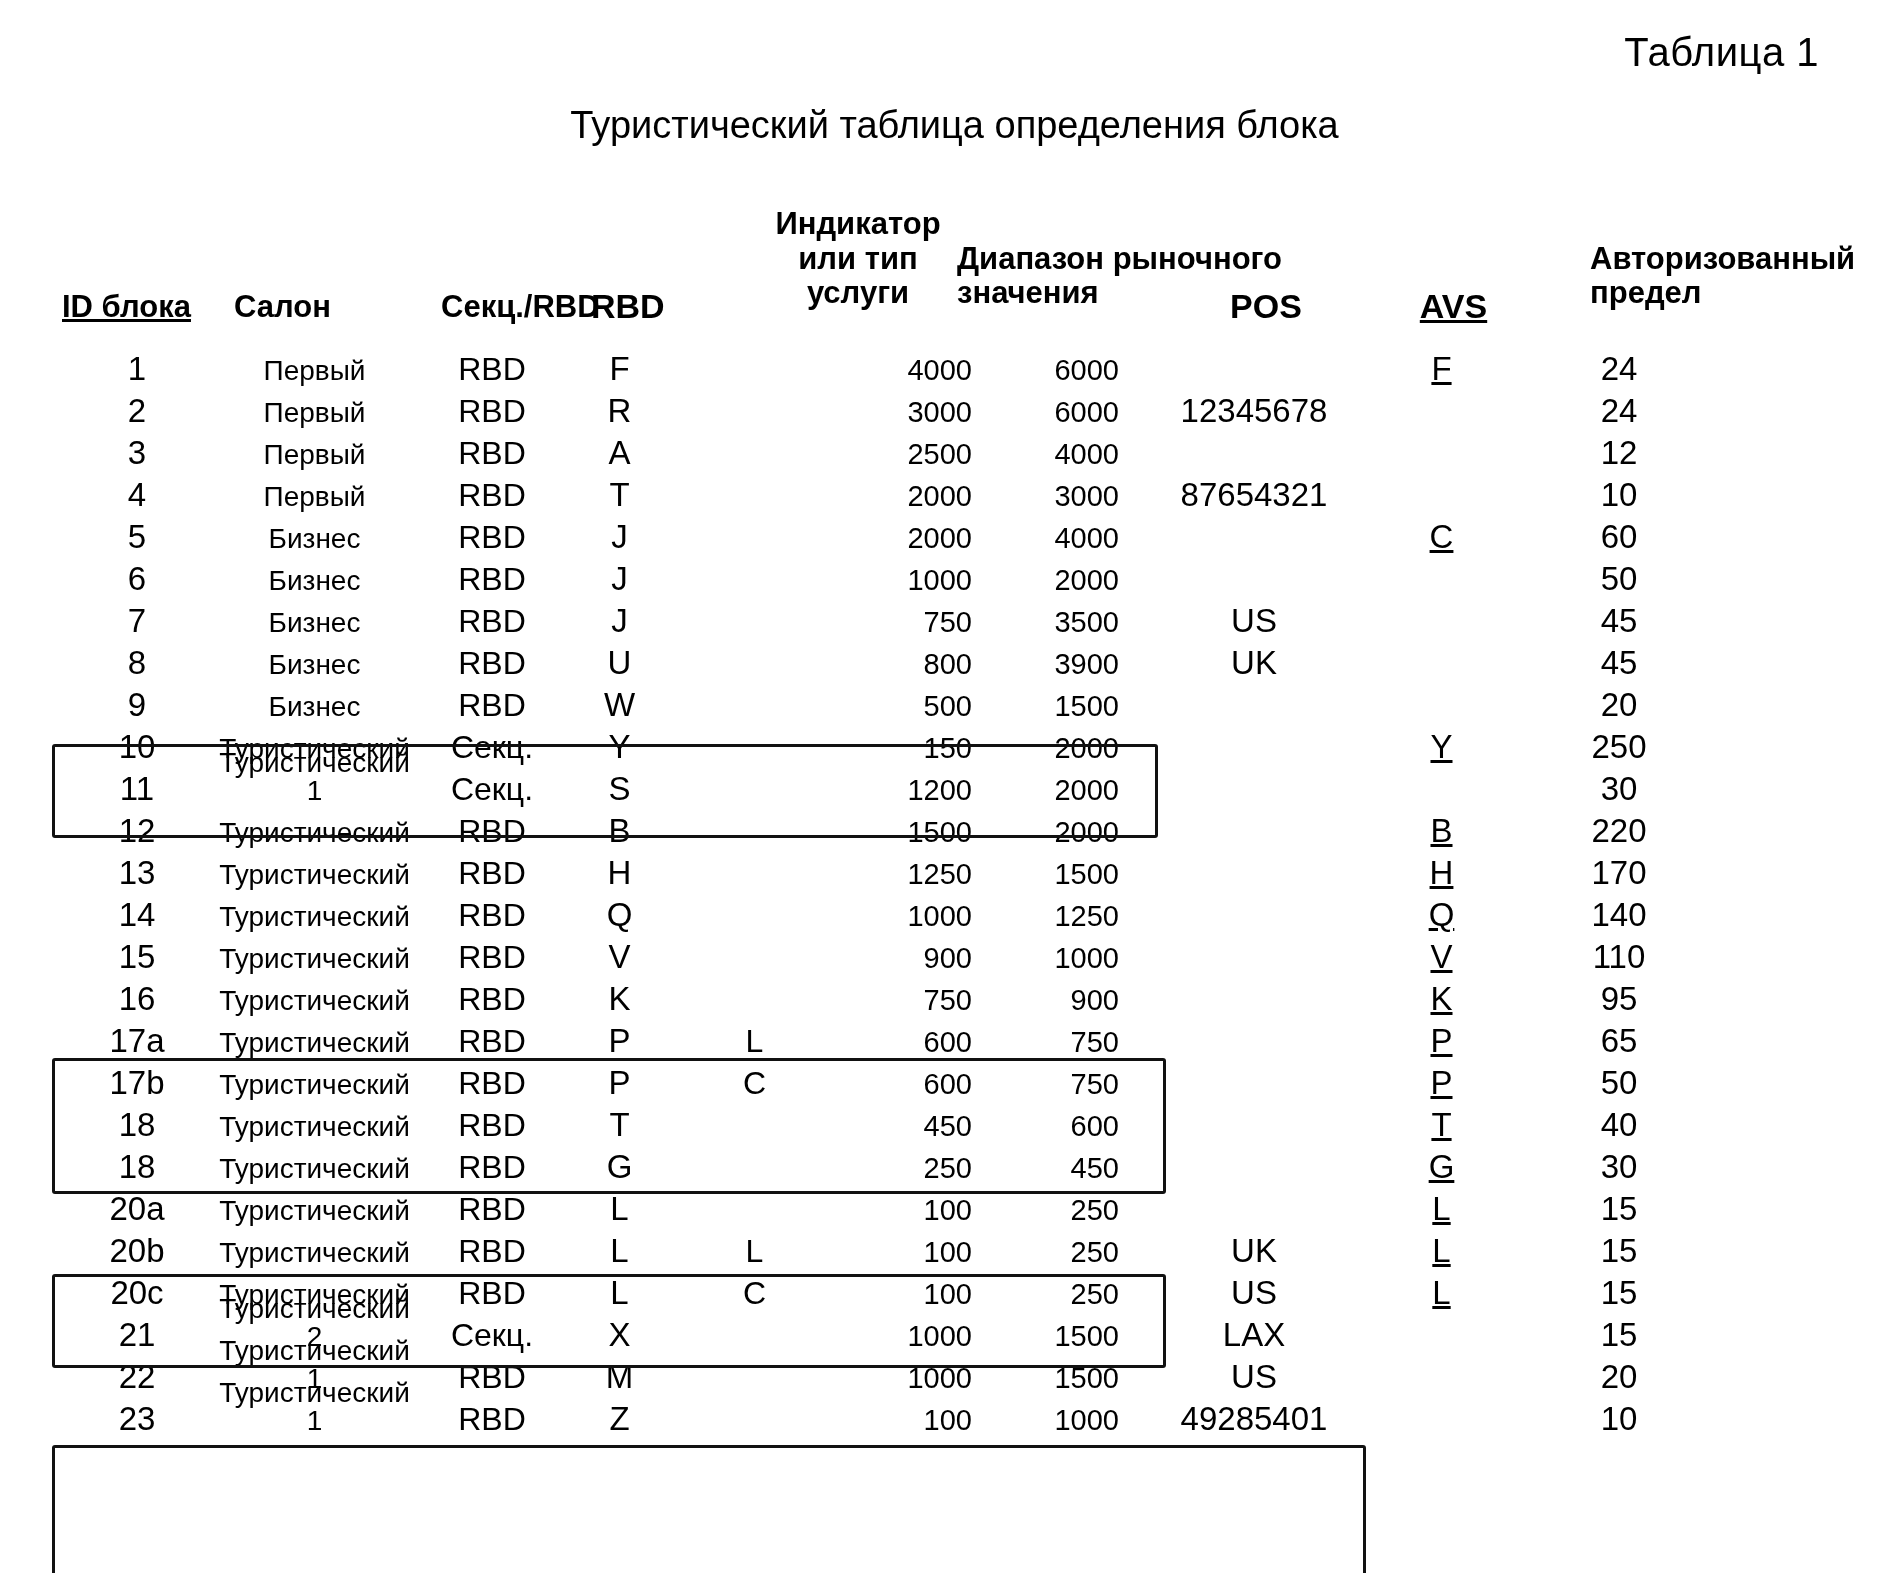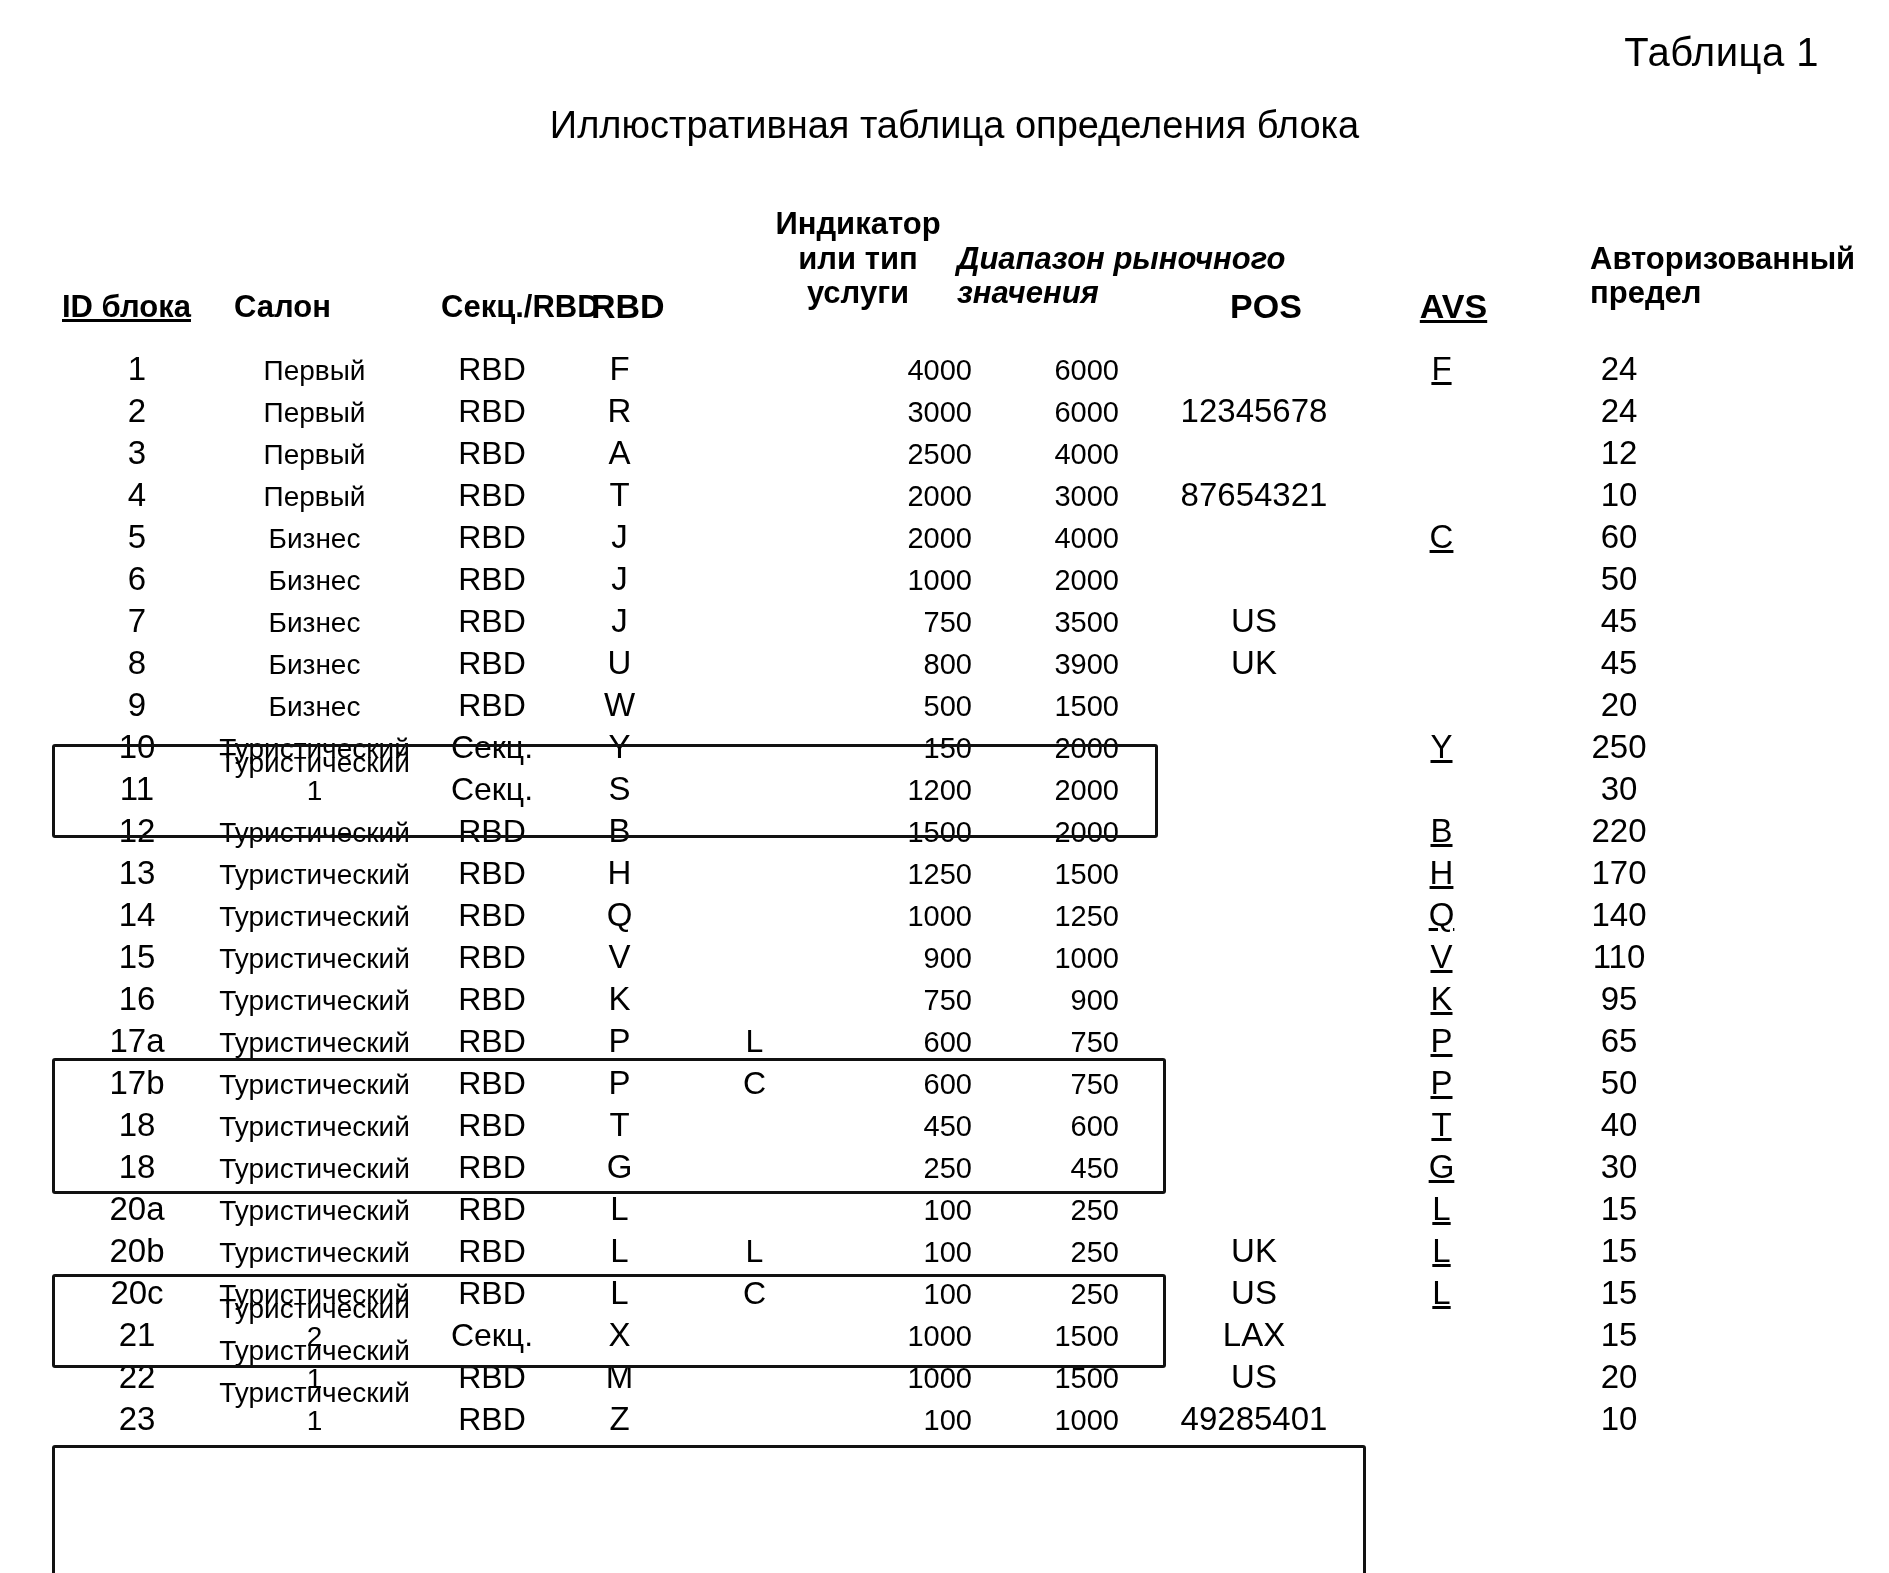--- a/index.html
+++ b/index.html
@@ -86,21 +86,20 @@
 
   .hdr-range {
     position: absolute;
     left: 895px;
     bottom: 14px;
     width: 330px;
     font-size: 31px;
     font-weight: bold;
     line-height: 1.12;
     text-align: left;
-    font-style: italic;
   }
   .hdr-ind {
     position: absolute;
     left: 706px;
     bottom: 14px;
     width: 180px;
     font-size: 31px;
     font-weight: bold;
     line-height: 1.12;
     text-align: center;
@@ -137,21 +136,21 @@
     border-radius: 3px;
     pointer-events: none;
   }
 </style>
 </head>
 <body>
 
 <div class="page">
 
   <div class="table-label">Таблица 1</div>
-  <div class="doc-title">Иллюстративная таблица определения блока</div>
+  <div class="doc-title">Туристический таблица определения блока</div>
 
   <div class="grid">
 
     <div class="row hdr-row hdr">
       <div class="c-id">ID блока</div>
       <div class="c-cabin">Салон</div>
       <div class="c-sec">Секц./RBD</div>
       <div class="c-rbd">RBD</div>
       <div class="c-ind"></div>
       <div class="c-lo"></div>

